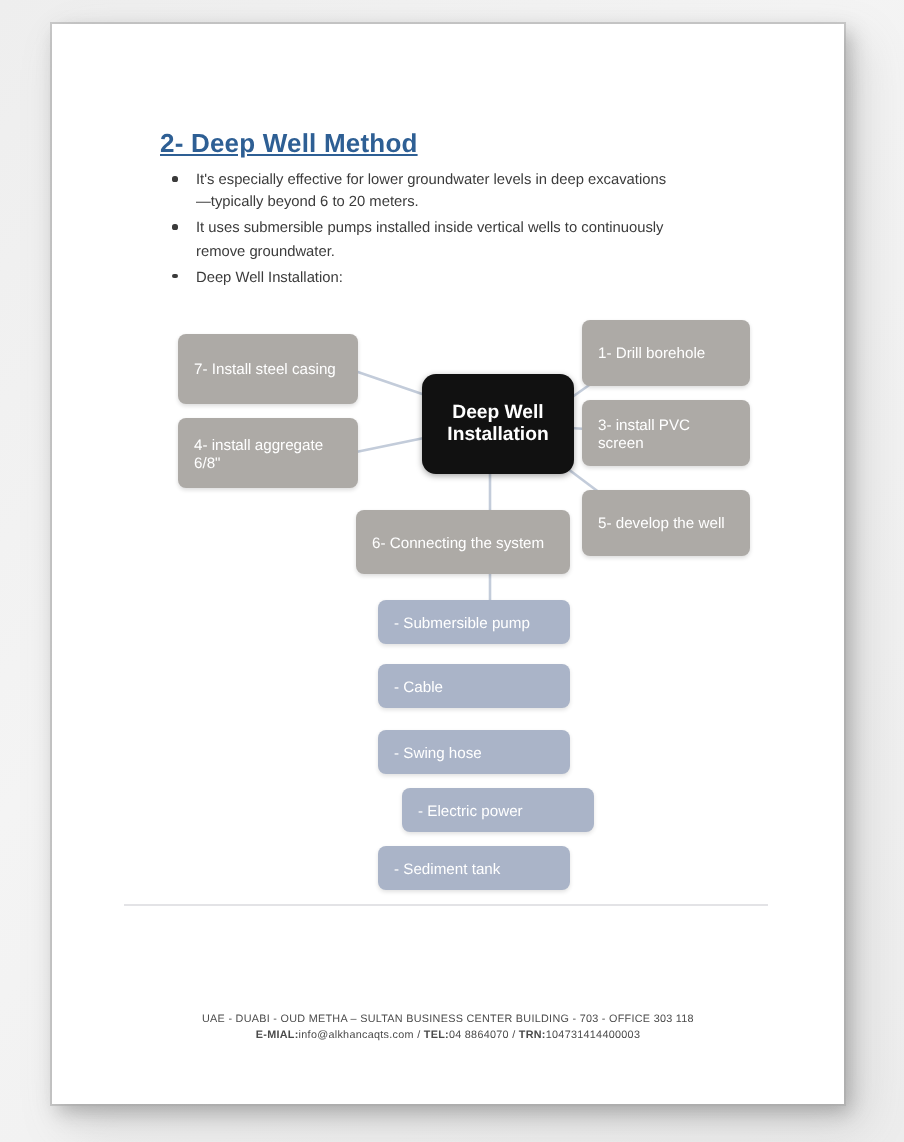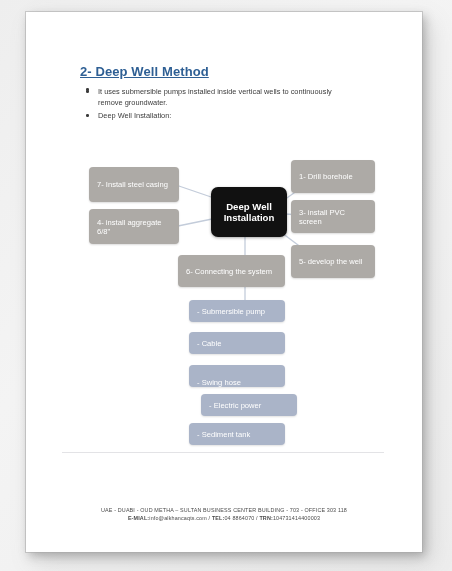--- a/index.html
+++ b/index.html
@@ -155,20 +155,21 @@
 
 <div id="scene">
 
   <div id="page">
 
     <div class="doc-heading">2- Deep Well Method</div>
 
     <ul class="bullets">
       <li>
         <span class="dot"></span>
+        <span>It's especially effective for lower groundwater levels in deep excavations—typically beyond 6 to 20 meters.</span>
       </li>
       <li>
         <span class="dot"></span>
         <span>It uses submersible pumps installed inside vertical wells to continuously remove groundwater.</span>
       </li>
       <li>
         <span class="dot"></span>
         <span>Deep Well Installation:</span>
       </li>
     </ul>
@@ -226,21 +227,21 @@
       </div>
 
       <div class="node blue" style="left:163px; top:320px; width:96px; height:22px;">
         <span>- Cable</span>
       </div>
 
       <div class="node blue" style="left:163px; top:288px; width:96px; height:22px;">
         <span>- Submersible pump</span>
       </div>
 
-      <div class="node blue" style="left:163px; top:353px; width:96px; height:22px;align-items:flex-end;">
+      <div class="node blue" style="left:163px; top:353px; width:96px; height:22px;">
         <span>- Swing hose</span>
       </div>
 
       <div class="node blue" style="left:163px; top:382px; width:96px; height:22px;margin-left:12px;">
         <span>- Electric power</span>
       </div>
 
       <div class="node blue" style="left:163px; top:411px; width:96px; height:22px;">
         <span>- Sediment tank</span>
       </div>

